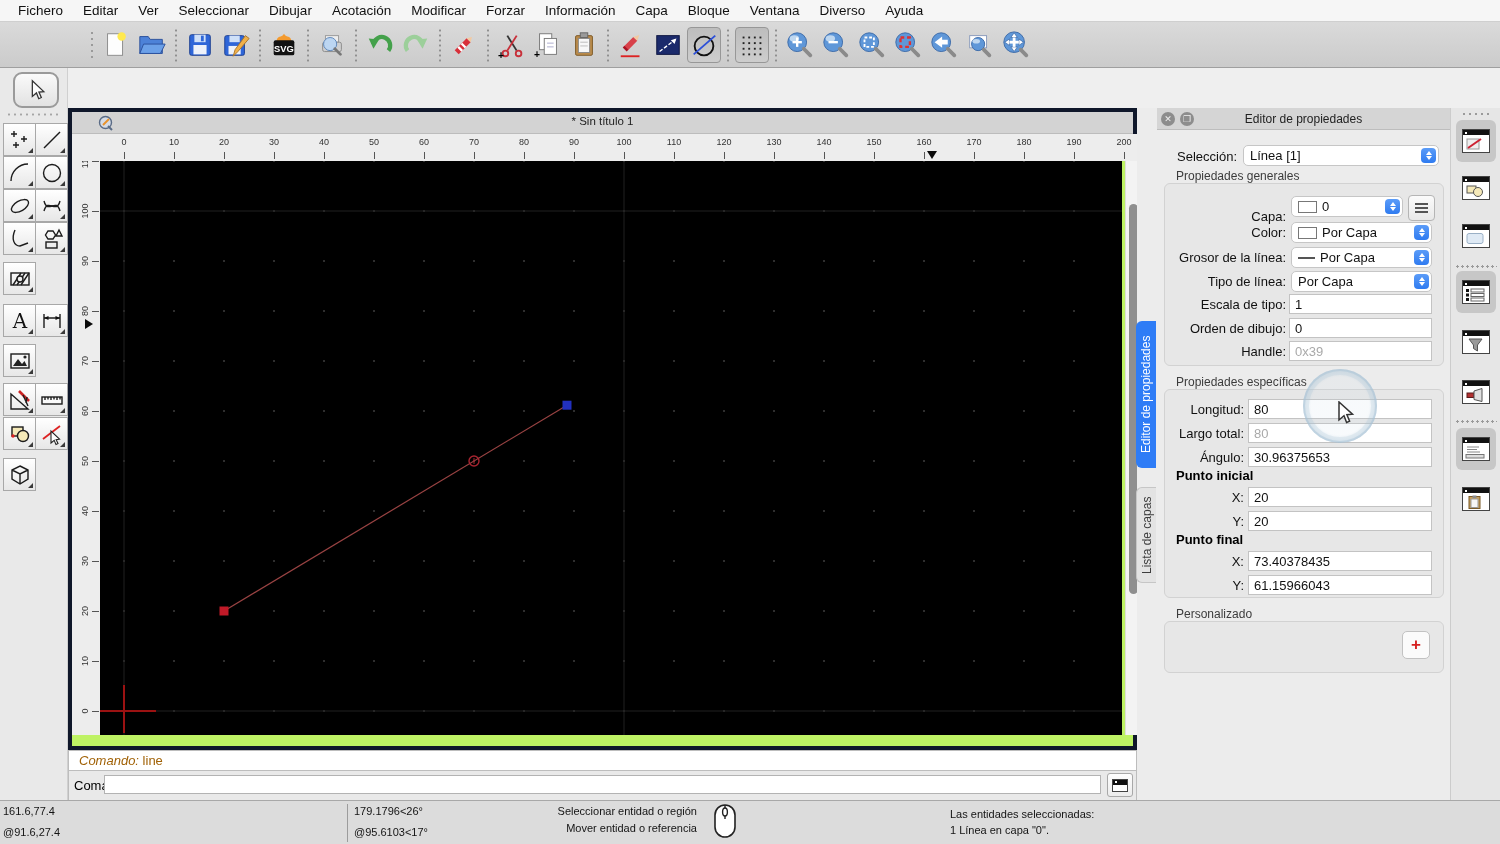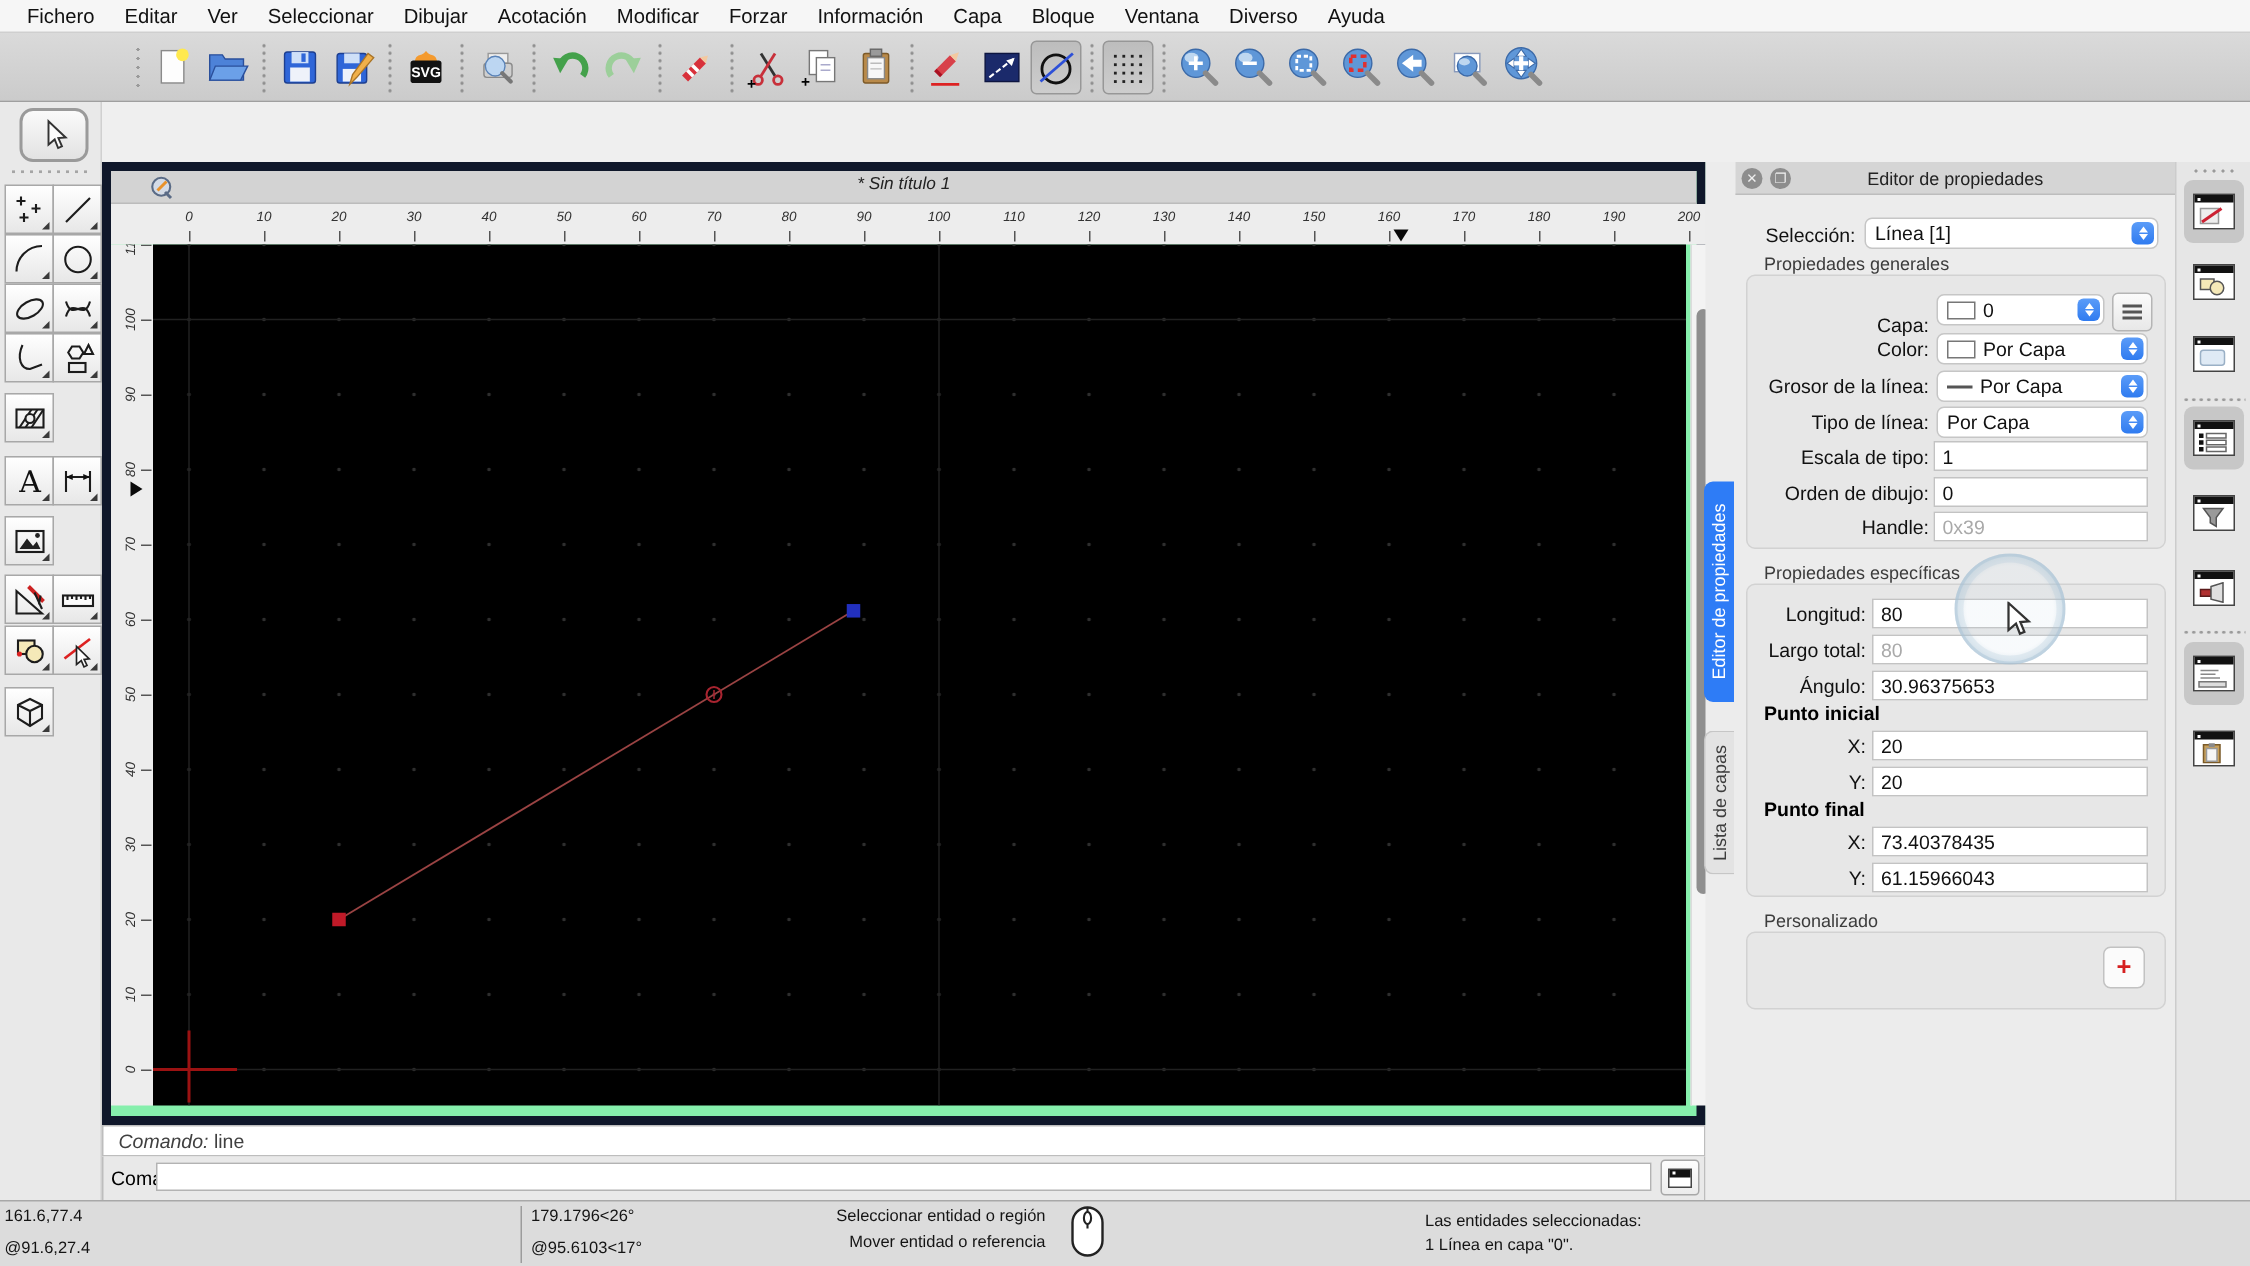--- a/index.html
+++ b/index.html
@@ -14,21 +14,21 @@
   .ticon{width:34px;height:36px;display:flex;align-items:center;justify-content:center;margin:0 1px;}
   .ticon.pressed{background:linear-gradient(#bdbdbd,#cdcdcd);border:1px solid #979797;border-radius:4px;box-sizing:border-box;}
   
   #palette{position:absolute;left:0;top:68px;width:68px;height:732px;background:#e9e9e9;border-right:1px solid #d0d0d0;box-sizing:border-box;}
   #sel-tool{position:absolute;left:13px;top:4px;width:42px;height:32px;border:2px solid #9a9a9a;border-radius:9px;background:linear-gradient(#fafafa,#e2e2e2);display:flex;align-items:center;justify-content:center;}
   .pal-sep{position:absolute;left:6px;top:45px;width:56px;height:3px;background-image:radial-gradient(circle,#a5a5a5 1px,transparent 1.2px);background-size:6px 3px;}
   .tool{position:absolute;width:33px;height:33px;background:linear-gradient(#ffffff,#e7e7e7);border:1px solid #a8a8a8;box-sizing:border-box;display:flex;align-items:center;justify-content:center;}
   .tool::after{content:"";position:absolute;right:2px;bottom:2px;width:0;height:0;border-left:5px solid transparent;border-bottom:5px solid #3a3a3a;}
   .tsvg{stroke:#1c1c1c;fill:none;stroke-width:1.4;}
   
-  #dwin{position:absolute;left:68px;top:108px;width:1069px;height:642px;border:6px solid #0f172a;box-sizing:border-box;background:#86efac;font-style:italic;}
+  #dwin{position:absolute;left:68px;top:108px;width:1069px;height:642px;border:4px solid #0f172a;box-sizing:border-box;background:#bef264;}
   #dtitle{position:absolute;left:0;top:0;width:100%;height:22px;background:#d3d3d3;border-bottom:1px solid #bcbcbc;box-sizing:border-box;}
   #dtitle .t{position:absolute;left:0;right:0;top:3px;text-align:center;font-size:11.5px;color:#222;}
   #hruler{position:absolute;left:0;top:22px;width:1069px;height:27px;background:#ededed;overflow:hidden;}
   .hlab{position:absolute;top:3px;width:30px;text-align:center;font-size:9px;color:#333;}
   .htick{position:absolute;top:18px;width:1px;height:7px;background:#555;}
   .hmark{position:absolute;top:17px;width:0;height:0;border-left:5px solid transparent;border-right:5px solid transparent;border-top:8px solid #0a0a0a;}
   #vruler{position:absolute;left:0;top:49px;width:28px;height:574px;background:#ededed;overflow:hidden;}
   .vlab{position:absolute;left:0;width:26px;height:28px;display:flex;align-items:center;justify-content:center;transform:rotate(-90deg);font-size:9px;color:#333;}
   .vtick{position:absolute;left:20px;width:7px;height:1px;background:#555;}
   .vmark{position:absolute;left:13px;width:0;height:0;border-top:5px solid transparent;border-bottom:5px solid transparent;border-left:8px solid #0a0a0a;}
@@ -36,21 +36,21 @@
   #canvas svg{position:absolute;left:0;top:0;}
   .axis{stroke:#212121;stroke-width:1;}
   .origin{stroke:#9b1212;stroke-width:2;}
   .entity{stroke:#9a4343;stroke-width:1.2;}
   #vscroll{position:absolute;left:1053px;top:49px;width:15px;height:574px;background:#f3f3f3;border-left:1px solid #dcdcdc;box-sizing:border-box;}
   #vscroll .thumb{position:absolute;left:3px;top:43px;width:9px;height:390px;background:#8f8f8f;border-radius:5px;}
   #hscroll{position:absolute;left:0;top:623px;width:1069px;height:18px;background:#f3f3f3;}
   #hscroll .thumb{position:absolute;left:132px;top:4px;width:860px;height:9px;background:#8f8f8f;border-radius:5px;}
   #grid-status{position:absolute;right:8px;top:1px;font-size:12.5px;color:#111;}
   
-  #cmd-hist{position:absolute;left:68px;top:750px;width:1069px;height:21px;background:#ffffff;border:1px solid #bdbdbd;box-sizing:border-box;font-size:13px;color:#404040;padding:2px 0 0 10px;}
+  #cmd-hist{position:absolute;left:68px;top:750px;width:1069px;height:21px;background:#ffffff;border:1px solid #bdbdbd;box-sizing:border-box;font-size:13px;color:#a16207;padding:2px 0 0 10px;}
   #cmd-hist .lbl{font-style:italic;}
   #cmd-row{position:absolute;left:68px;top:771px;width:1069px;height:29px;background:#e9e9e9;border-left:1px solid #bdbdbd;border-right:1px solid #bdbdbd;box-sizing:border-box;}
   #cmd-row .lbl{position:absolute;left:5px;top:7px;font-size:13px;color:#000;}
   #cmd-input{position:absolute;left:35px;top:4px;width:997px;height:19px;border:1px solid #b3b3b3;background:#fff;font-size:13px;box-sizing:border-box;padding:0 4px;font-family:"Liberation Sans",sans-serif;}
   #cmd-kbd{position:absolute;left:1038px;top:2px;width:24px;height:22px;background:linear-gradient(#fdfdfd,#ececec);border:1px solid #a8a8a8;border-radius:3px;display:flex;align-items:center;justify-content:center;}
   
   #statusbar{position:absolute;left:0;top:800px;width:1500px;height:44px;background:#dcdcdc;border-top:1px solid #a8a8a8;box-sizing:border-box;font-size:11px;color:#141414;}
   .sline{position:absolute;white-space:pre;}
   #sb-div{position:absolute;left:347px;top:3px;width:1px;height:38px;background:#9c9c9c;}
   

